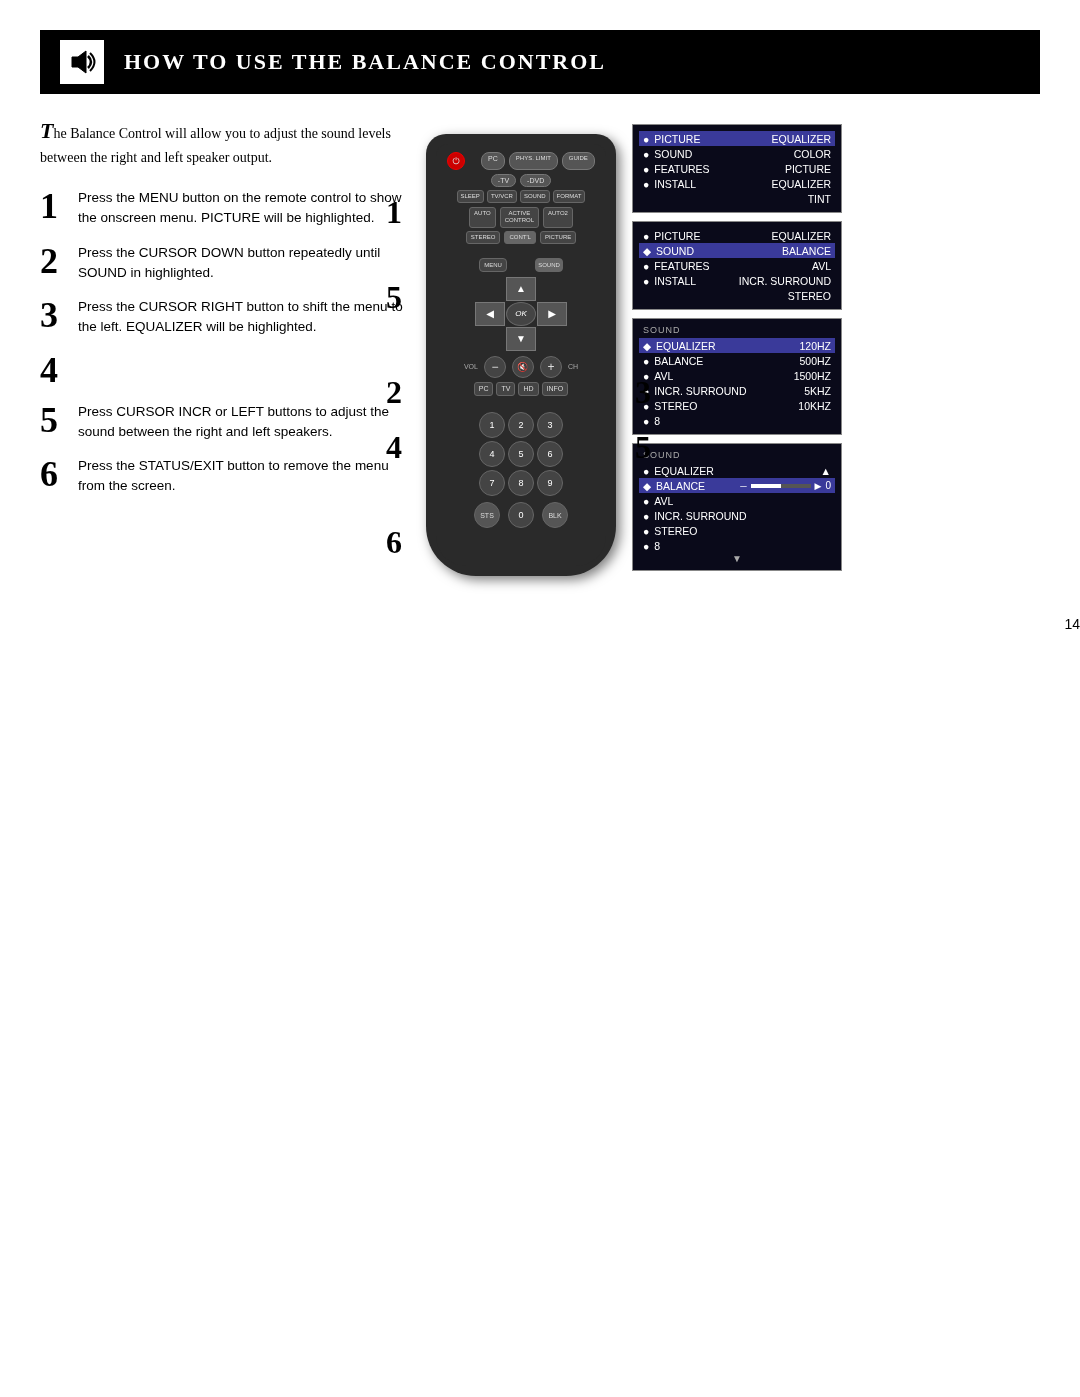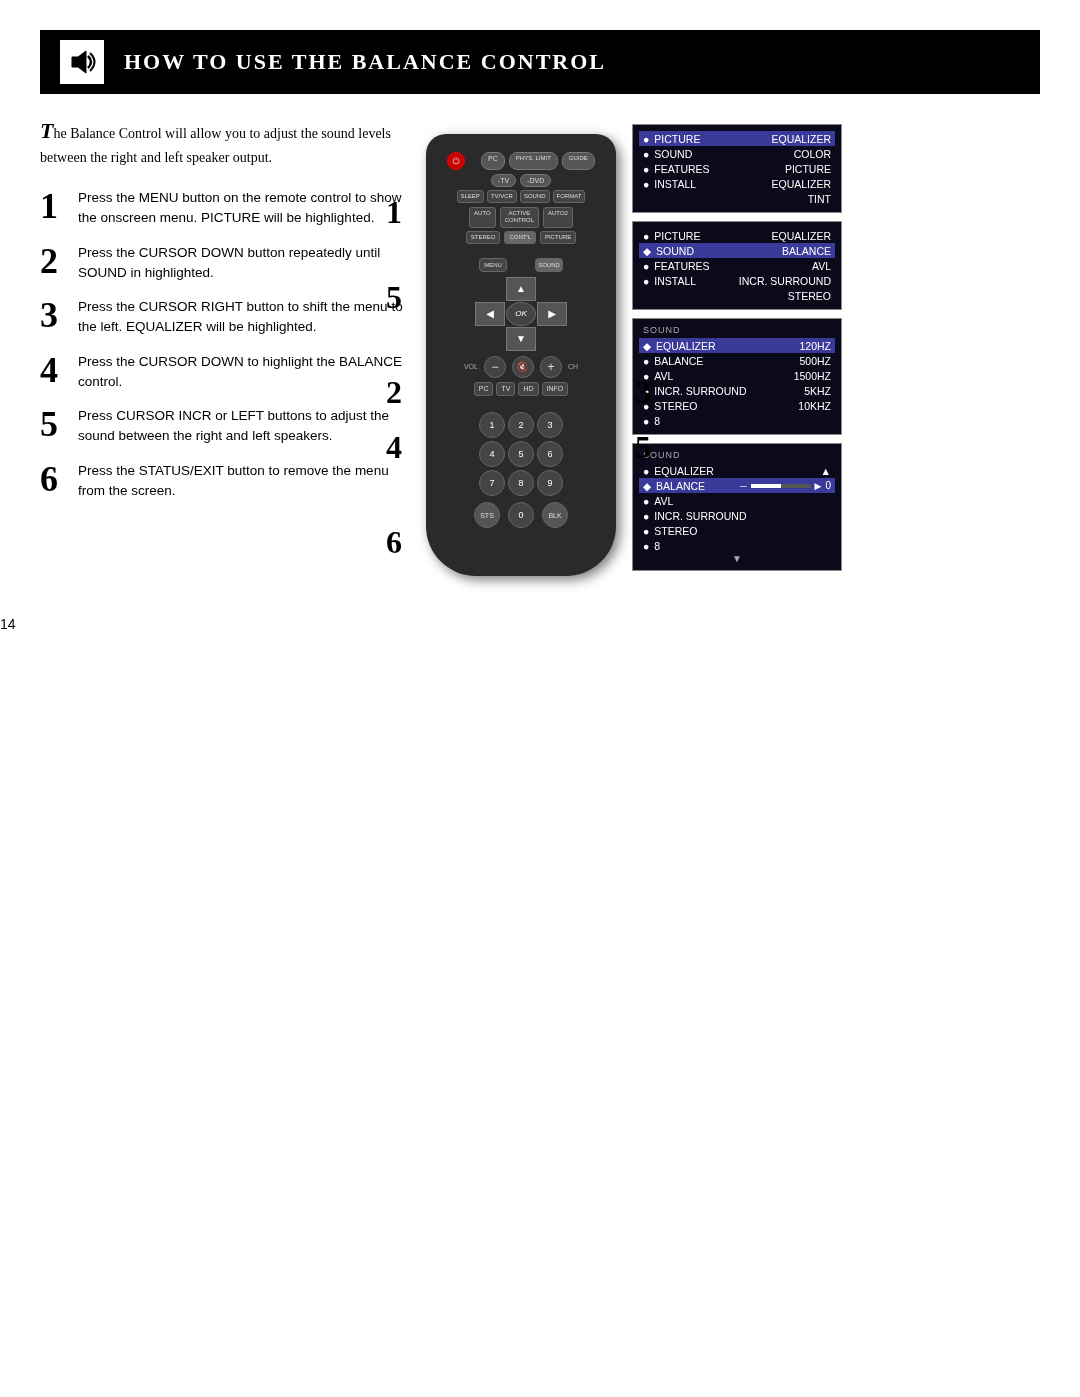--- a/index.html
+++ b/index.html
@@ -201,21 +201,21 @@
       color: #fff;
       font-size: 9px;
       display: flex;
       align-items: center;
       justify-content: center;
       cursor: pointer;
     }
 
     
     .page-number {
-      text-align: left;
+      text-align: right;
       margin-top: 40px;
       font-size: 14px;
       color: #000;
     }
 
     .step-overlays-wrapper {
       position: relative;
       display: inline-block;
     }
 
@@ -322,21 +322,20 @@
         <div class="step-text"><strong>Press the CURSOR DOWN button</strong><span> repeatedly until SOUND in highlighted.</span></div>
       </div>
 
       <div class="step-item">
         <div class="step-number">3</div>
         <div class="step-text"><strong>Press the CURSOR RIGHT button to</strong><span> shift the menu to the left. EQUALIZER will be highlighted.</span></div>
       </div>
 
       <div class="step-item">
         <div class="step-number">4</div>
-        <div class="step-text"><strong>Press the CURSOR DOWN</strong><span> to highlight the BALANCE control.</span></div>
       </div>
 
       <div class="step-item">
         <div class="step-number">5</div>
         <div class="step-text"><strong>Press CURSOR INCR or LEFT buttons</strong><span> to adjust the sound between the right and left speakers.</span></div>
       </div>
 
       <div class="step-item">
         <div class="step-number">6</div>
         <div class="step-text"><strong>Press the STATUS/EXIT button to</strong><span> remove the menu from the screen.</span></div>

